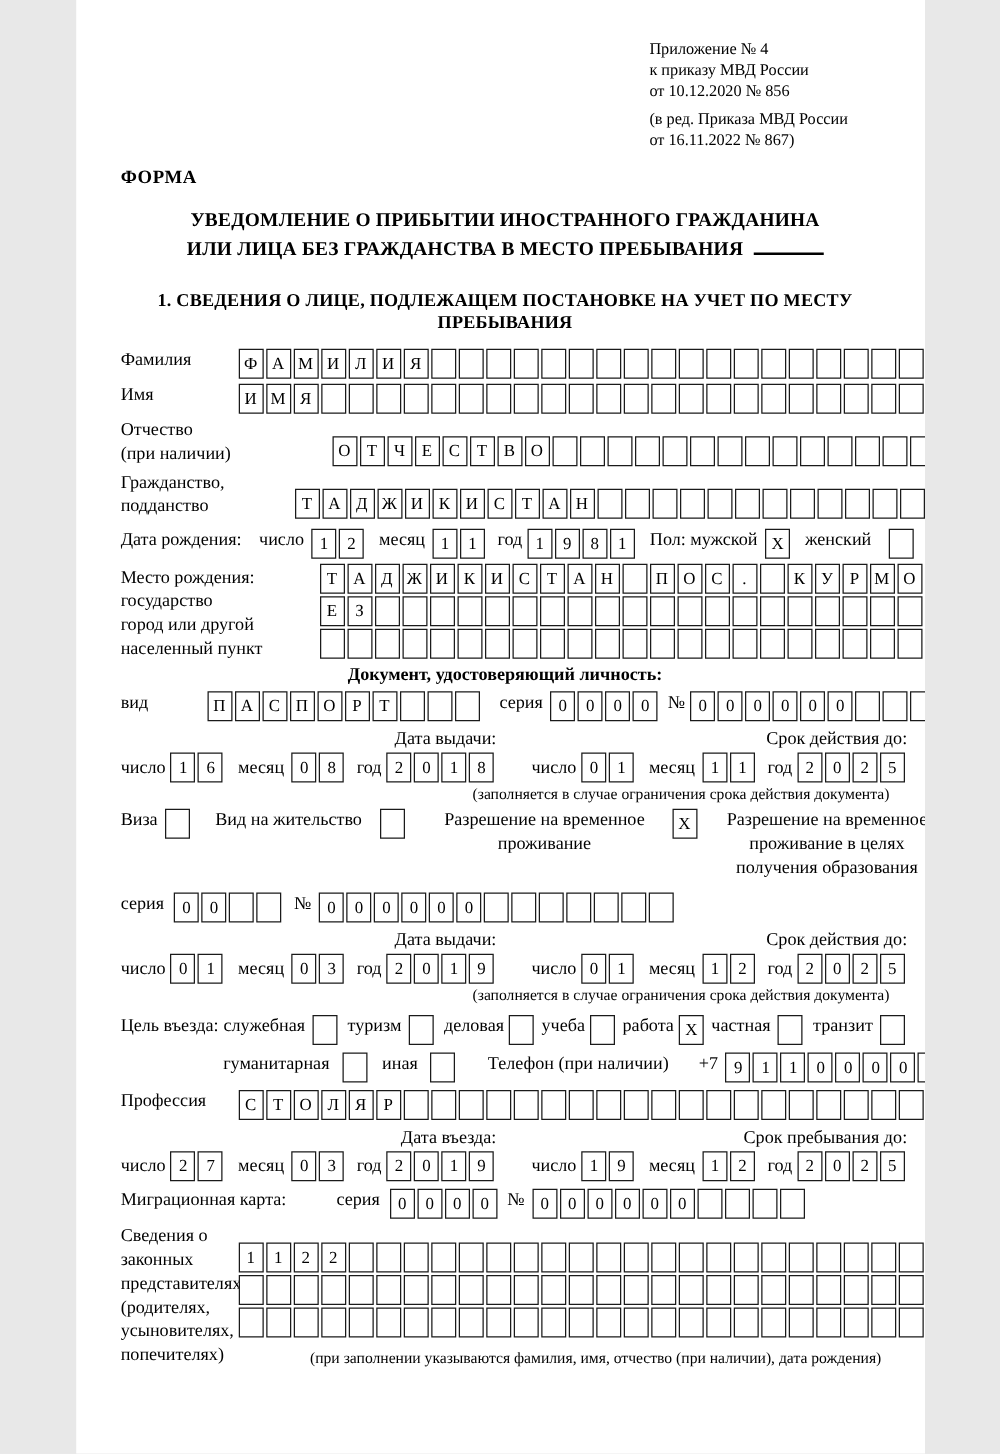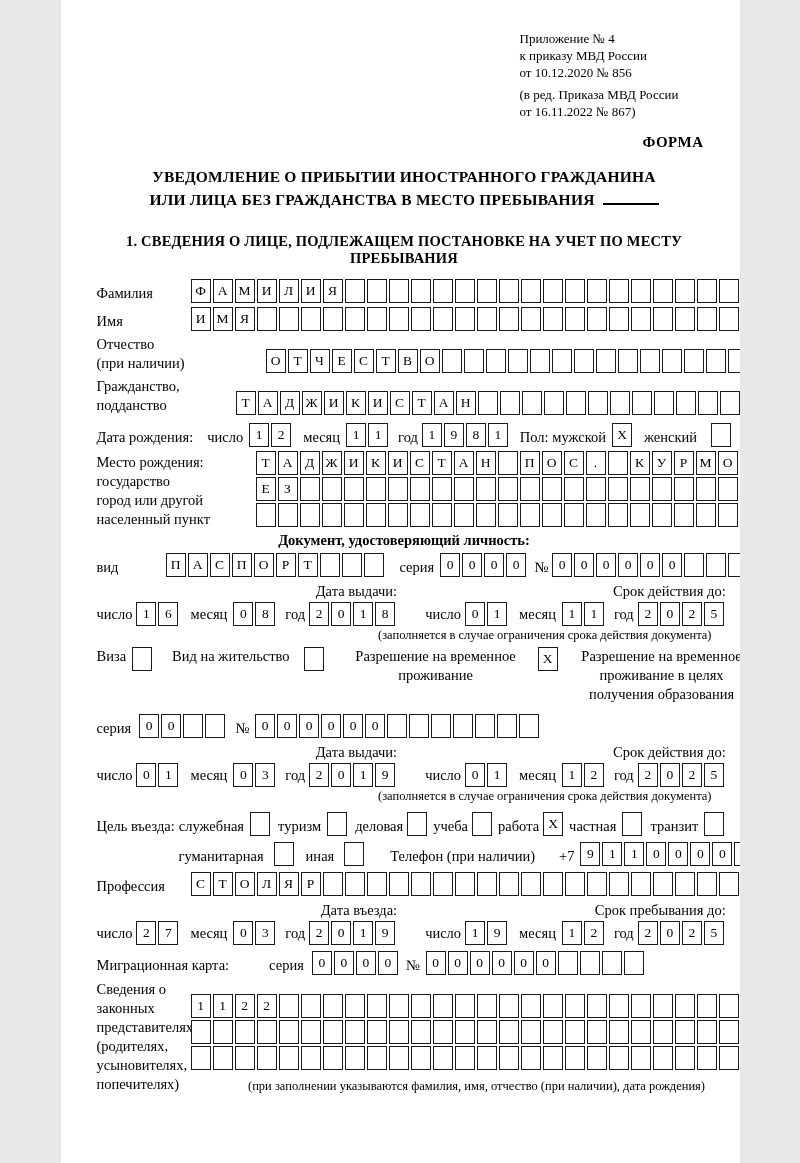--- a/index.html
+++ b/index.html
@@ -3,25 +3,25 @@
 <meta charset="utf-8">
 <style>
   html,body{margin:0;padding:0;background:#e8e8e8;}
   .page{
     width:679px;height:1163px;margin:0 auto;background:#ffffff;color:#000;
     font-family:"Liberation Serif","DejaVu Serif",serif;font-size:14.5px;
     box-sizing:border-box;padding:30px 28px 0 36px;overflow:hidden;position:relative;
   }
   .annex{margin-left:auto;width:192px;font-size:13px;line-height:17px;}
   .annex .gap{margin-top:5px;}
-  .forma{text-align:right;font-weight:bold;font-size:15px;margin-top:14px;padding-right:8px;letter-spacing:.5px;}
+  .forma{font-weight:bold;font-size:15px;margin-top:14px;padding-right:8px;letter-spacing:.5px;}
   .title{text-align:center;font-weight:bold;font-size:15.5px;line-height:23px;margin-top:14px;letter-spacing:.2px;}
   .blank{display:inline-block;width:56px;border-bottom:2px solid #000;height:12px;margin-left:8px;}
   .section{font-weight:bold;font-size:14.5px;text-align:center;margin-top:22px;letter-spacing:.2px;}
-  .row{display:flex;align-items:flex-end;margin-top:4px;}
+  .row{display:flex;align-items:flex-start;margin-top:4px;}
   .row.top{align-items:flex-end;}
   .lbl{flex:0 0 auto;line-height:19px;}
   .lblcol{flex:0 0 auto;line-height:19px;}
   .w94{width:94px;} .w139{width:139px;} .w159{width:159px;} .w69{width:69px;}
   .ml4{margin-left:4px;} .ml6{margin-left:6px;} .ml8{margin-left:8px;}
   .ml10{margin-left:10px;} .ml14{margin-left:14px;} .ml18{margin-left:18px;text-align:right;} .ml24{margin-left:24px;}
   .boxes{display:flex;flex:0 0 auto;}
   .box{
     width:18px;height:22px;border:1.5px solid #1a1a1a;margin-right:2px;background:#fff;
     display:flex;align-items:center;justify-content:center;

